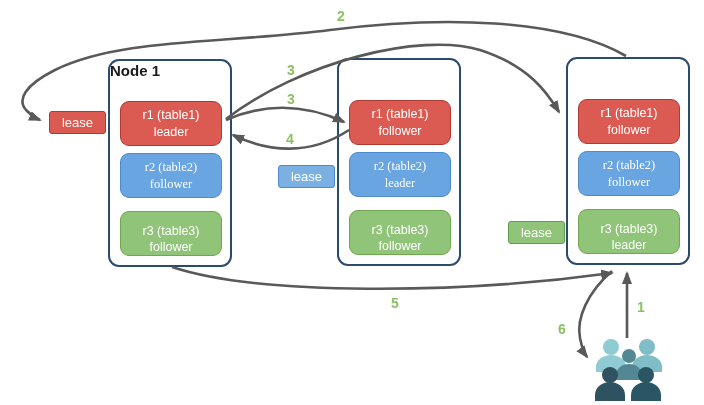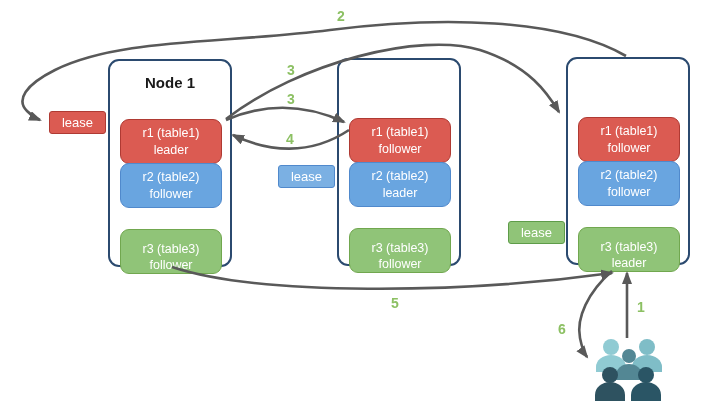--- a/index.html
+++ b/index.html
@@ -5,31 +5,31 @@
   html,body{margin:0;padding:0;background:#ffffff;}
   .stage{
     position:relative;width:704px;height:405px;background:#fff;overflow:hidden;
     font-family:"Liberation Sans","DejaVu Sans",sans-serif;
   }
   .node{
     position:absolute;width:124px;height:208px;background:#fff;
     border:2px solid var(--node_border);border-radius:11px;box-sizing:border-box;z-index:2;
   }
   .node-title{
-    text-align:center;margin-top:13px;font-size:15px;font-weight:700;color:var(--title_text);
+    margin-top:1px;font-size:15px;font-weight:700;color:var(--title_text);
   }
   .range{
     position:absolute;left:10px;width:102px;height:45px;border-radius:9px;
     display:flex;flex-direction:column;align-items:center;justify-content:center;
-    color:#fff;font-size:12.5px;line-height:1.3;box-sizing:border-box;text-align:center;margin-top:18px;
+    color:#fff;font-size:12.5px;line-height:1.3;box-sizing:border-box;text-align:center;
   }
   .range.red{background:var(--red_fill);border:1px solid var(--red_border);}
   .range.blue{background:var(--blue_fill);border:1px solid var(--blue_border);}
   .range.green{background:var(--green_fill);border:1px solid var(--green_border);}
-  .r-pos-0{top:40px;} .r-pos-1{top:84px;} .r-pos-2{top:150px;justify-content:flex-end;}
+  .r-pos-0{top:40px;} .r-pos-1{top:92px;font-family:Liberation Serif, serif;} .r-pos-2{top:150px;justify-content:flex-end;}
   .lease{
     position:absolute;width:55px;height:21px;border-radius:3px;z-index:6;
     display:flex;align-items:center;justify-content:center;color:#fff;font-size:13px;
   }
   .lease.red{background:var(--red_fill);border:1px solid var(--red_border);}
   .lease.blue{background:var(--lease_blue_fill);border:1px solid var(--blue_border);}
   .lease.green{background:var(--green_fill);border:1px solid var(--lease_green_border);}
   .step{
     position:absolute;z-index:7;font-size:14px;font-weight:700;color:var(--step_text);
     transform:translate(-50%,-50%);

